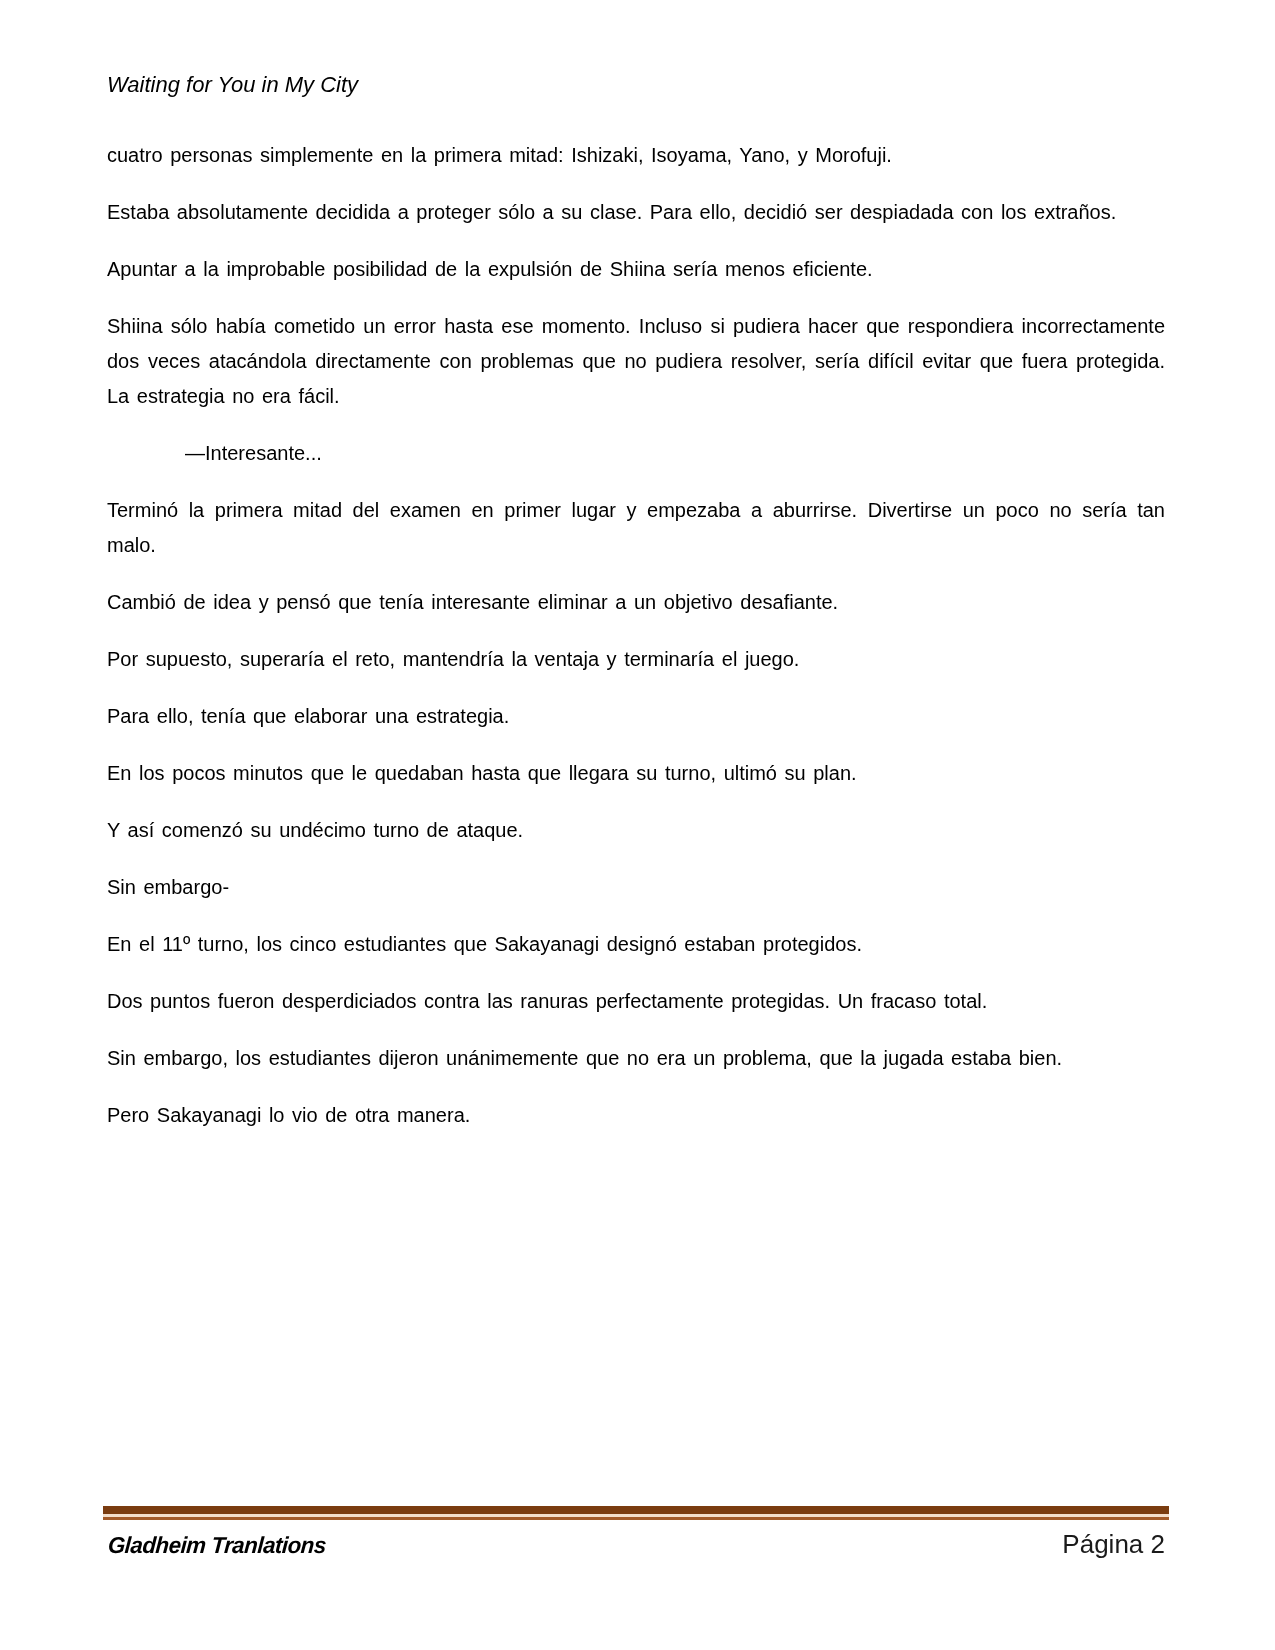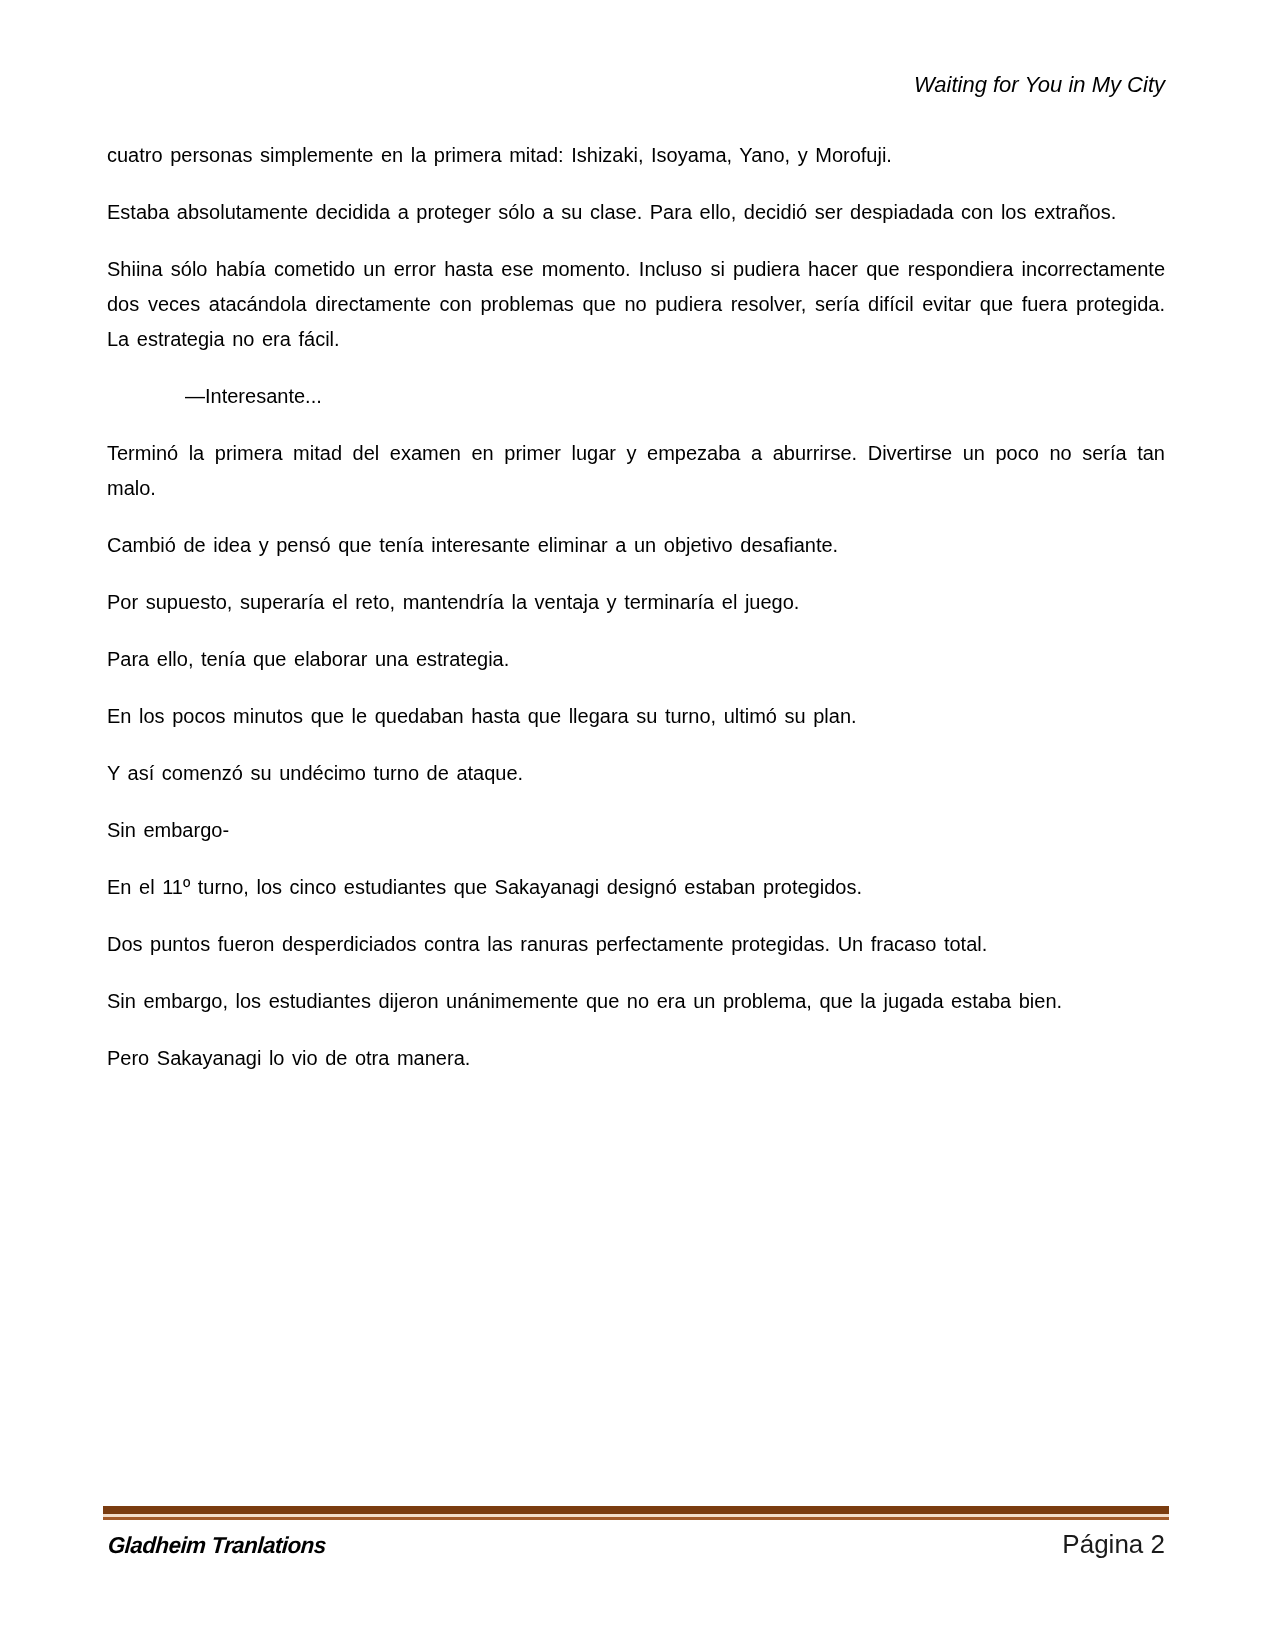--- a/index.html
+++ b/index.html
@@ -18,21 +18,20 @@
     margin: 0 auto;
   }
   .running-header {
     position: absolute;
     top: 72px;
     left: 107px;
     right: 110px;
     font-size: 22px;
     font-style: italic;
     color: #000000;
-    text-align: right;
   }
   .document-body {
     position: absolute;
     top: 138px;
     left: 107px;
     width: 1058px;
   }
   .para {
     font-size: 20px;
     line-height: 35px;
@@ -78,20 +77,21 @@
 </head>
 <body>
 
 <div class="page">
 
   <div class="running-header">Waiting for You in My City</div>
 
   <div class="document-body">
       <p class="para">cuatro personas simplemente en la primera mitad: Ishizaki, Isoyama, Yano, y Morofuji.</p>
       <p class="para">Estaba absolutamente decidida a proteger sólo a su clase. Para ello, decidió ser despiadada con los extraños.</p>
+      <p class="para">Apuntar a la improbable posibilidad de la expulsión de Shiina sería menos eficiente.</p>
       <p class="para">Shiina sólo había cometido un error hasta ese momento. Incluso si pudiera hacer que respondiera incorrectamente dos veces atacándola directamente con problemas que no pudiera resolver, sería difícil evitar que fuera protegida. La estrategia no era fácil.</p>
       <p class="para indent">—Interesante...</p>
       <p class="para">Terminó la primera mitad del examen en primer lugar y empezaba a aburrirse. Divertirse un poco no sería tan malo.</p>
       <p class="para">Cambió de idea y pensó que tenía interesante eliminar a un objetivo desafiante.</p>
       <p class="para">Por supuesto, superaría el reto, mantendría la ventaja y terminaría el juego.</p>
       <p class="para">Para ello, tenía que elaborar una estrategia.</p>
       <p class="para">En los pocos minutos que le quedaban hasta que llegara su turno, ultimó su plan.</p>
       <p class="para">Y así comenzó su undécimo turno de ataque.</p>
       <p class="para">Sin embargo-</p>
       <p class="para">En el 11º turno, los cinco estudiantes que Sakayanagi designó estaban protegidos.</p>

